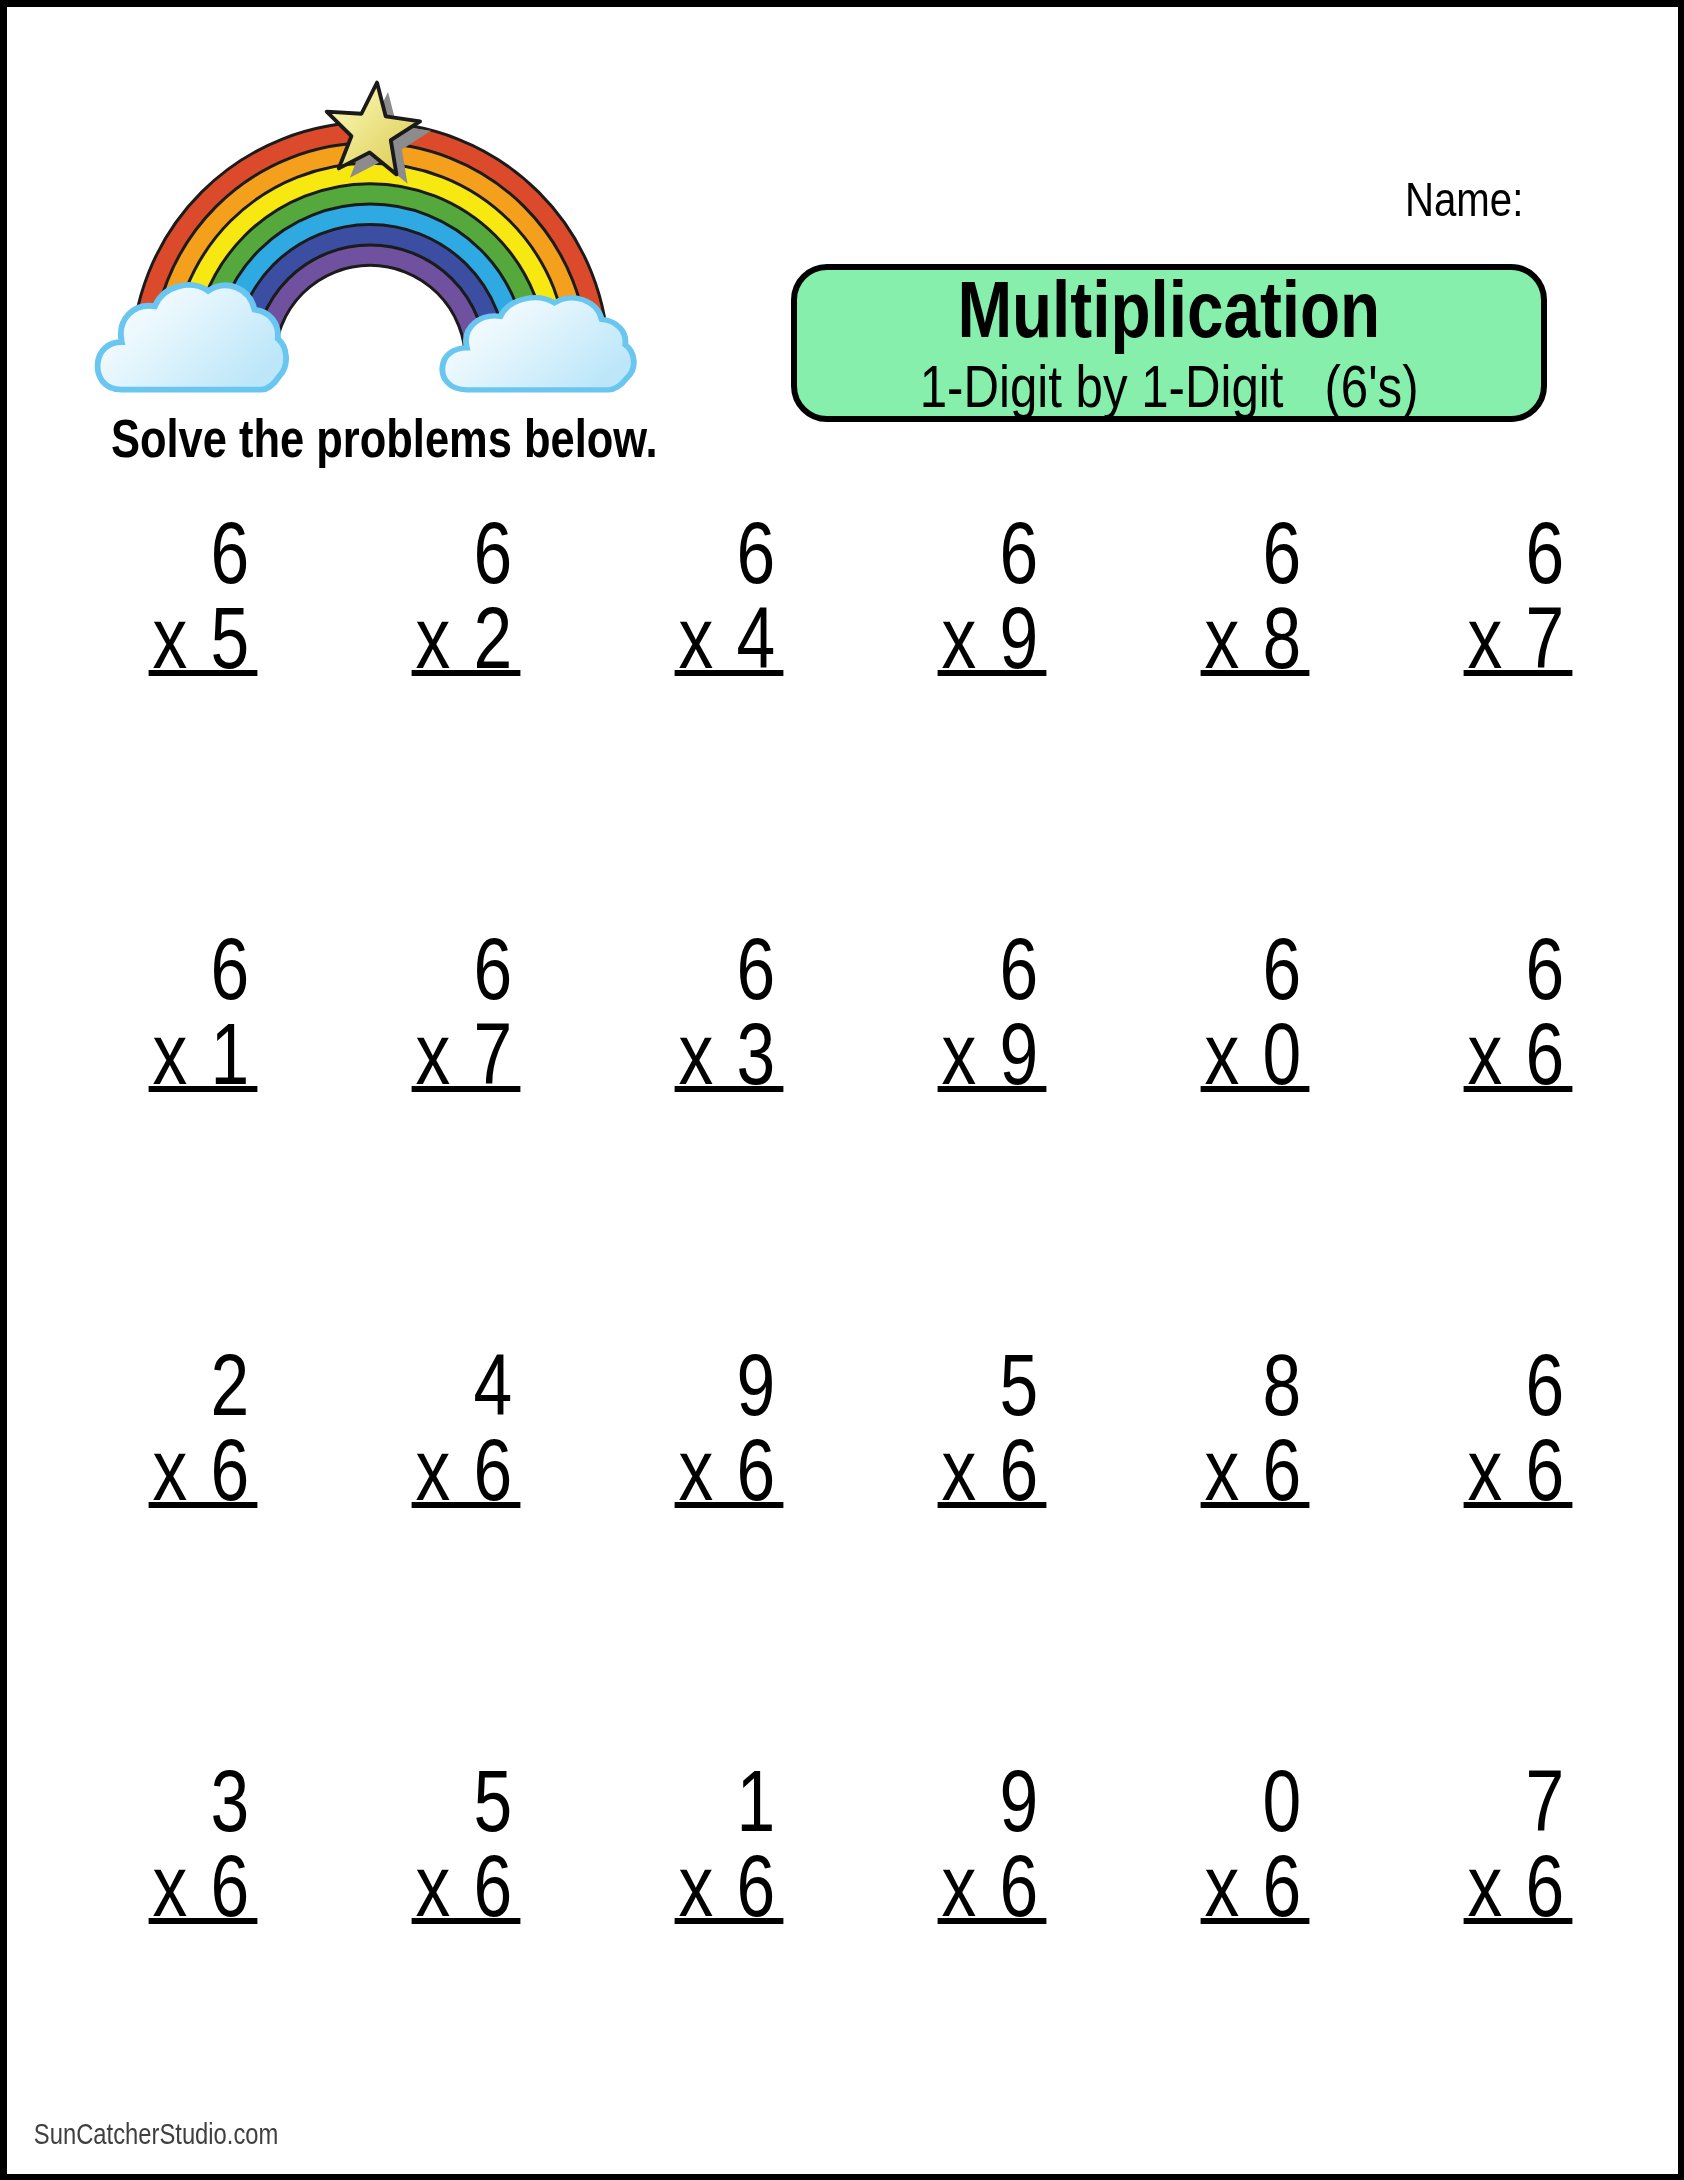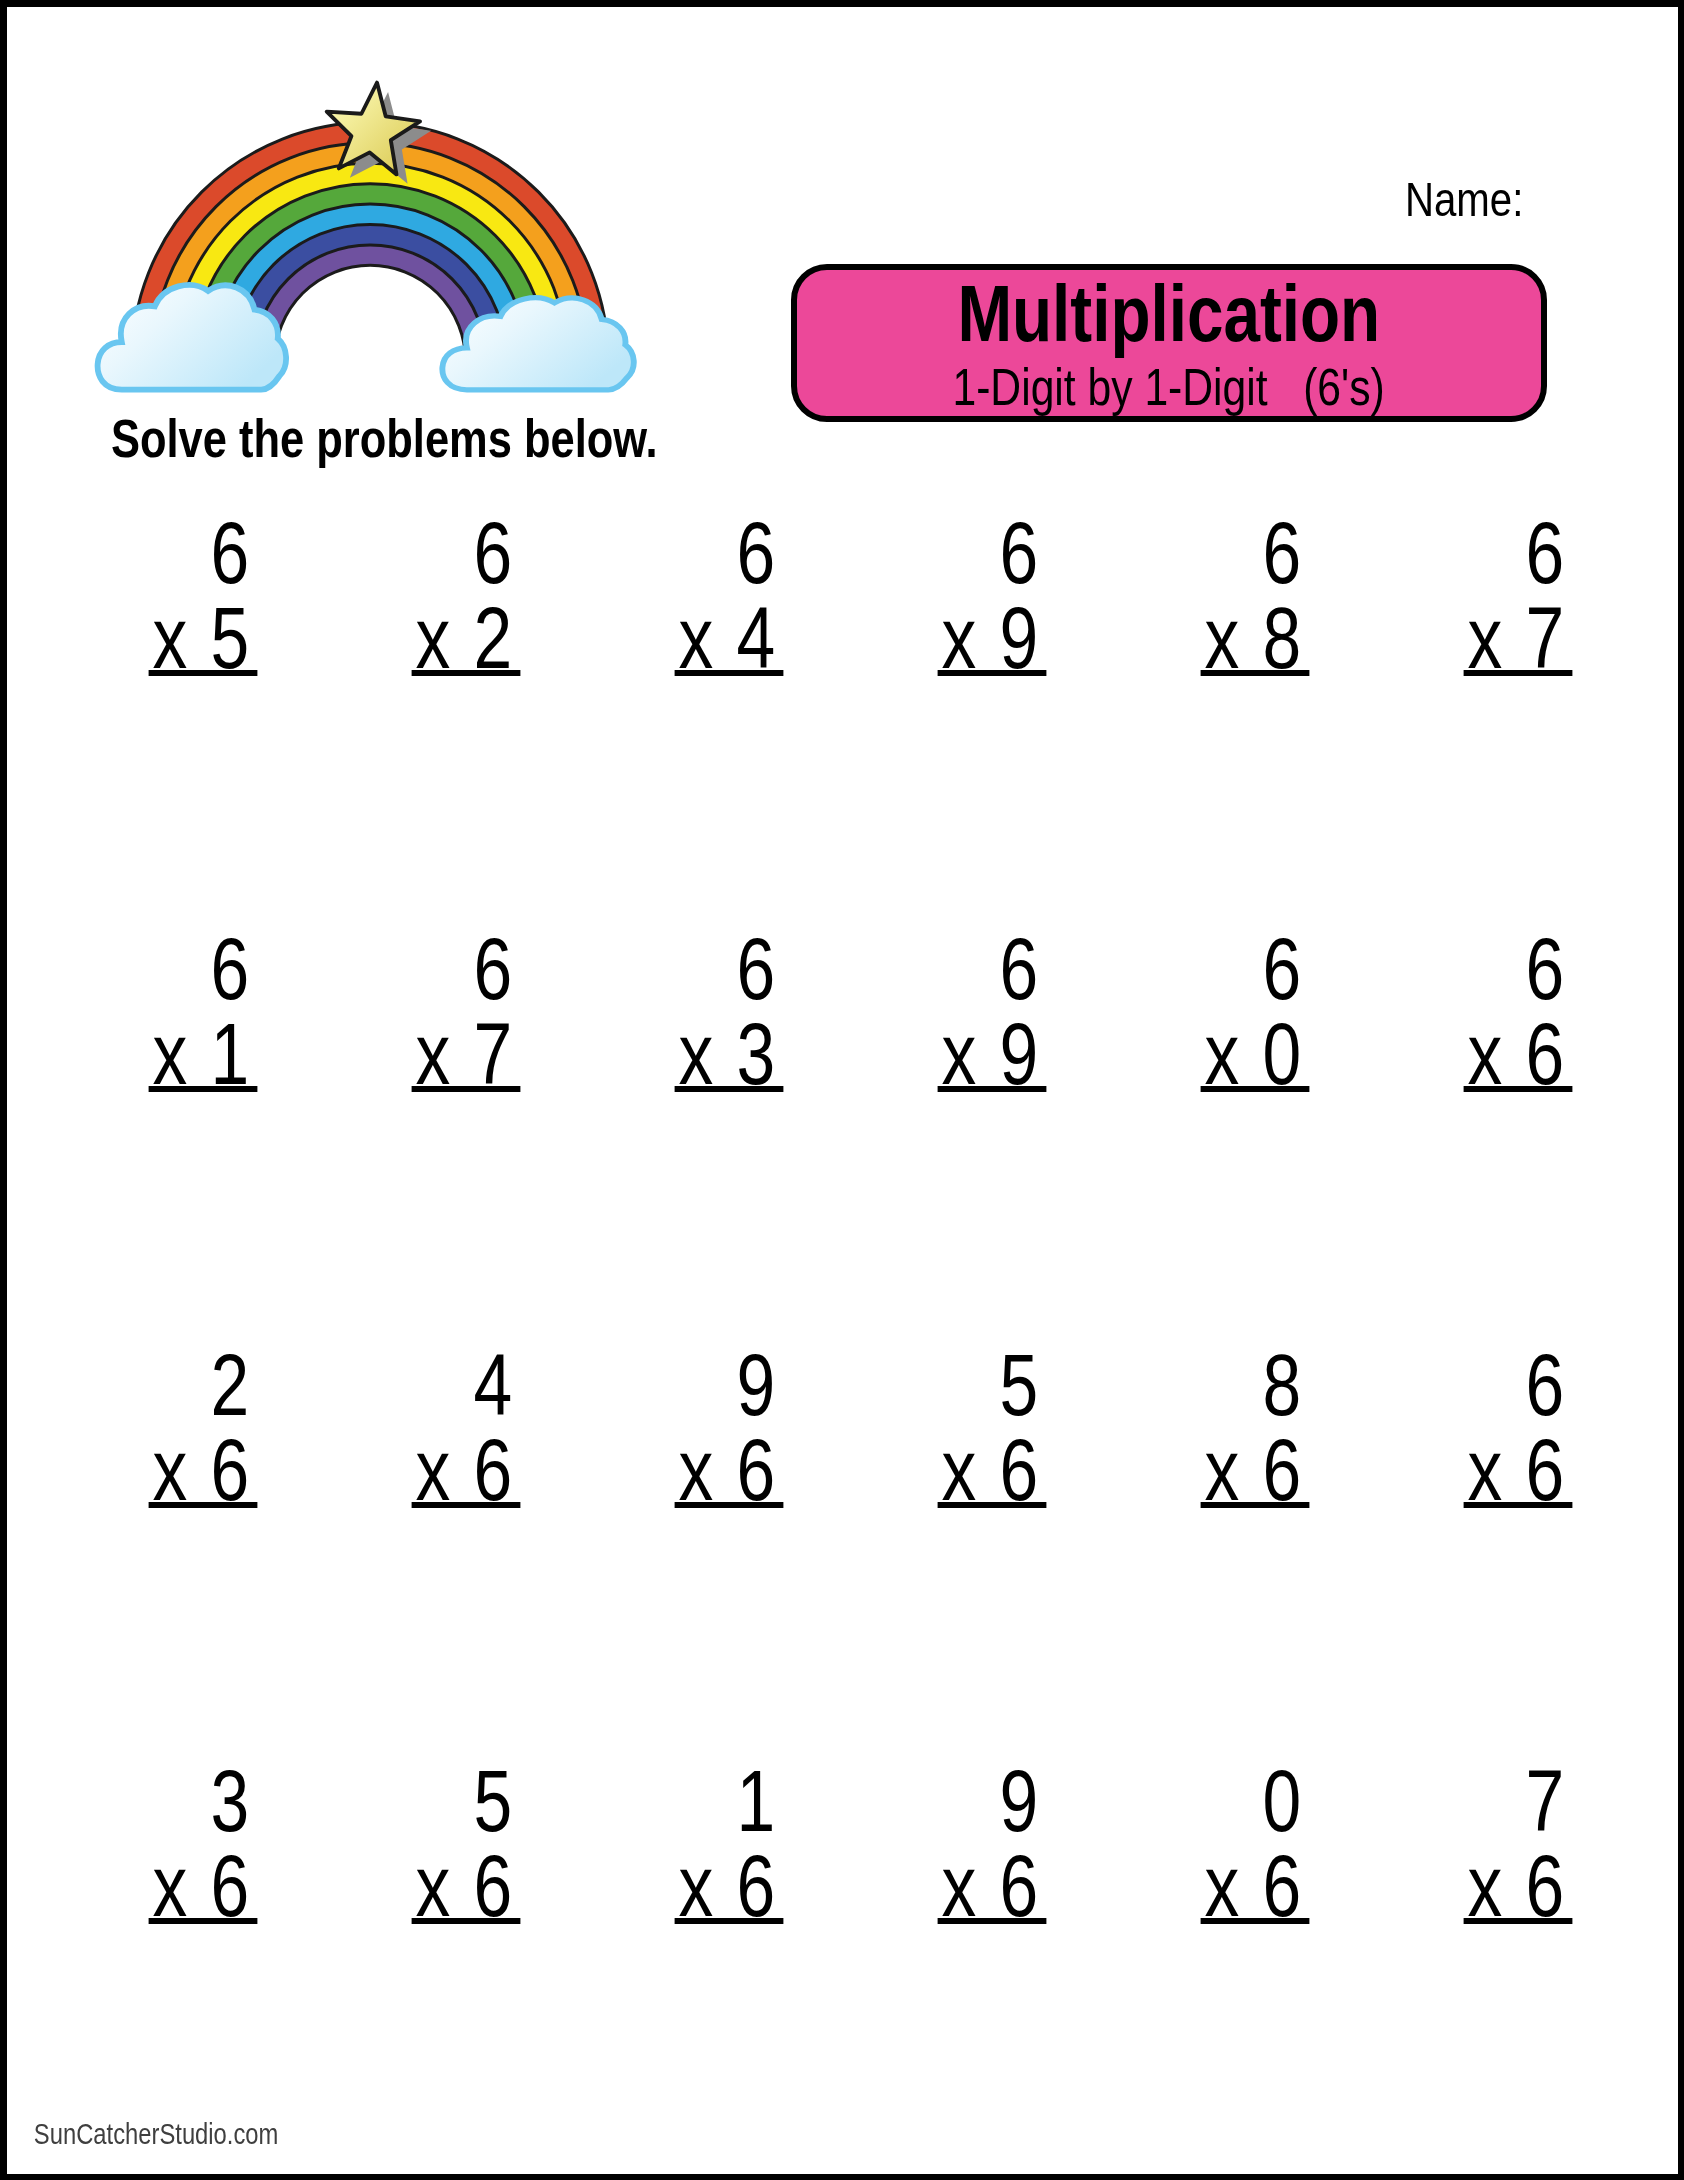--- a/index.html
+++ b/index.html
@@ -21,21 +21,21 @@
   .name-field { left:777px; top:167px; width:765px; }
   .date-field { left:792px; top:295px; width:750px; }
 
   .title-box {
     position:absolute; left:784px; top:257px; width:756px; height:158px;
     box-sizing:border-box; border:6px solid #000; border-radius:36px;
     display:flex; flex-direction:column; align-items:center; justify-content:center;
     text-align:center;
   }
   .title-box .t1 { font-size:80px; font-weight:bold; line-height:1.02; }
-  .title-box .t2 { font-size:52px; line-height:1; margin-top:6.8px; }
+  .title-box .t2 { font-size:60px; line-height:1; margin-top:6.8px; }
 
   .grid {
     position:absolute; left:64px; top:503px; width:1578px;
     display:grid; grid-template-columns:repeat(6,1fr); grid-auto-rows:416px;
   }
   .problem { width:136px; margin:0 auto; transform:scaleX(0.8); transform-origin:50% 0; font-size:87px; }
   .p-top,.p-bottom { line-height:85px; text-align:right; padding-right:10.2px; white-space:nowrap; }
   .p-bottom .op { margin-right:29px; }
   .p-rule { border-top:6px solid #000; margin-top:-10.2px; height:0; }
 
@@ -94,21 +94,21 @@
   <div class="field name-field">
     <span class="flabel"><span class="cx">Name:</span></span>
     <div class="fline"></div>
   </div>
 
   <div class="field date-field">
     <span class="flabel"><span class="cx">Date:</span></span>
     <div class="fline"></div>
   </div>
 
-  <div class="title-box" style="background: #ec4899;">
+  <div class="title-box" style="background: #86efac;">
     <div class="t1"><span class="cx c">Multiplication</span></div>
     <div class="t2"><span class="cx c">1-Digit by 1-Digit   (6's)</span></div>
   </div>
 
   <div class="grid" id="problems-grid">
       <div class="problem">
         <div class="p-top">6</div>
         <div class="p-bottom"><span class="op">x</span><span>5</span></div>
         <div class="p-rule"></div>
       </div>

